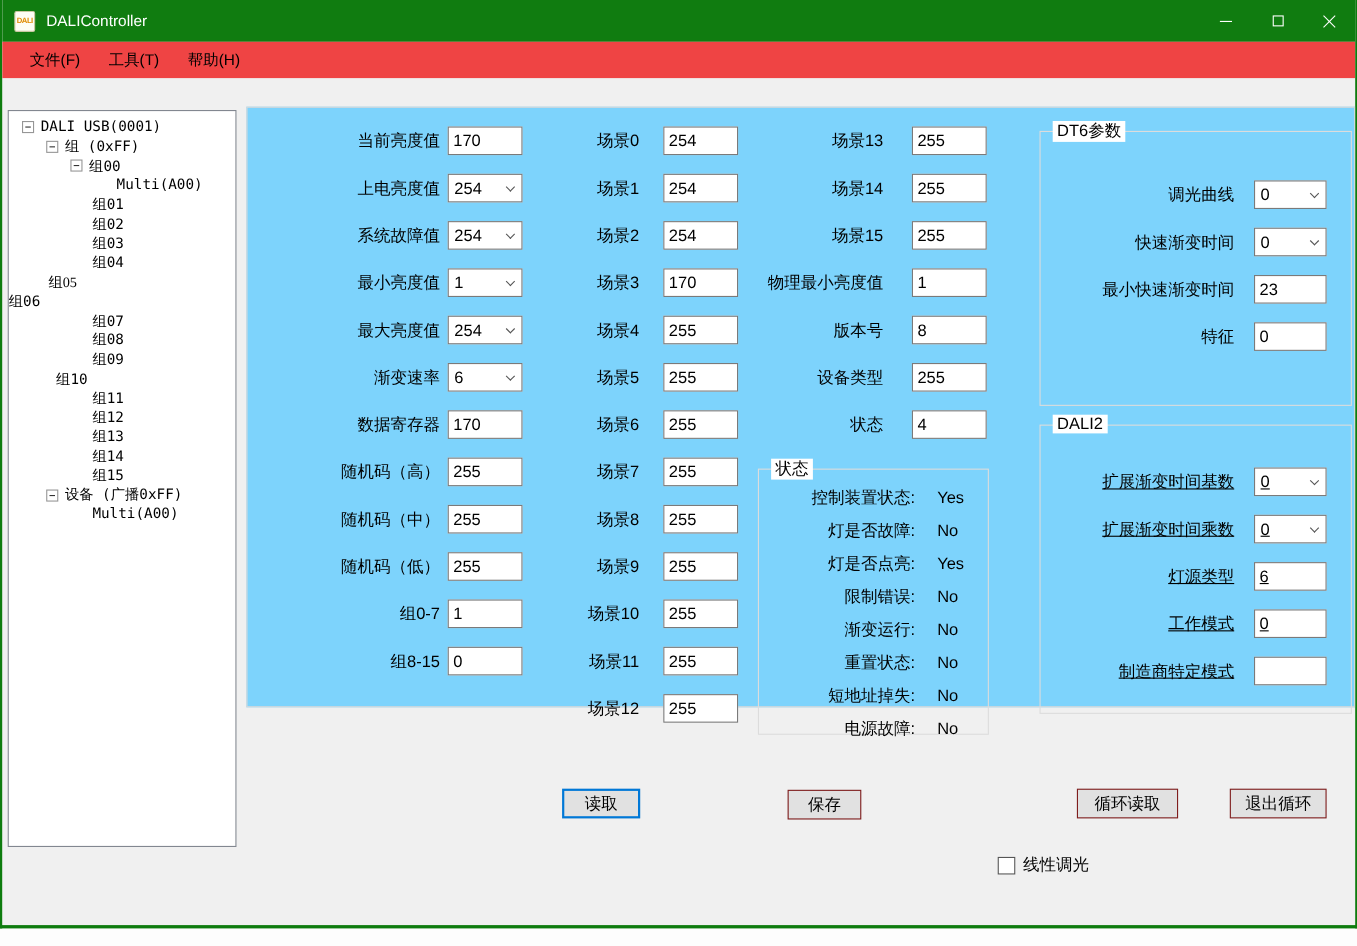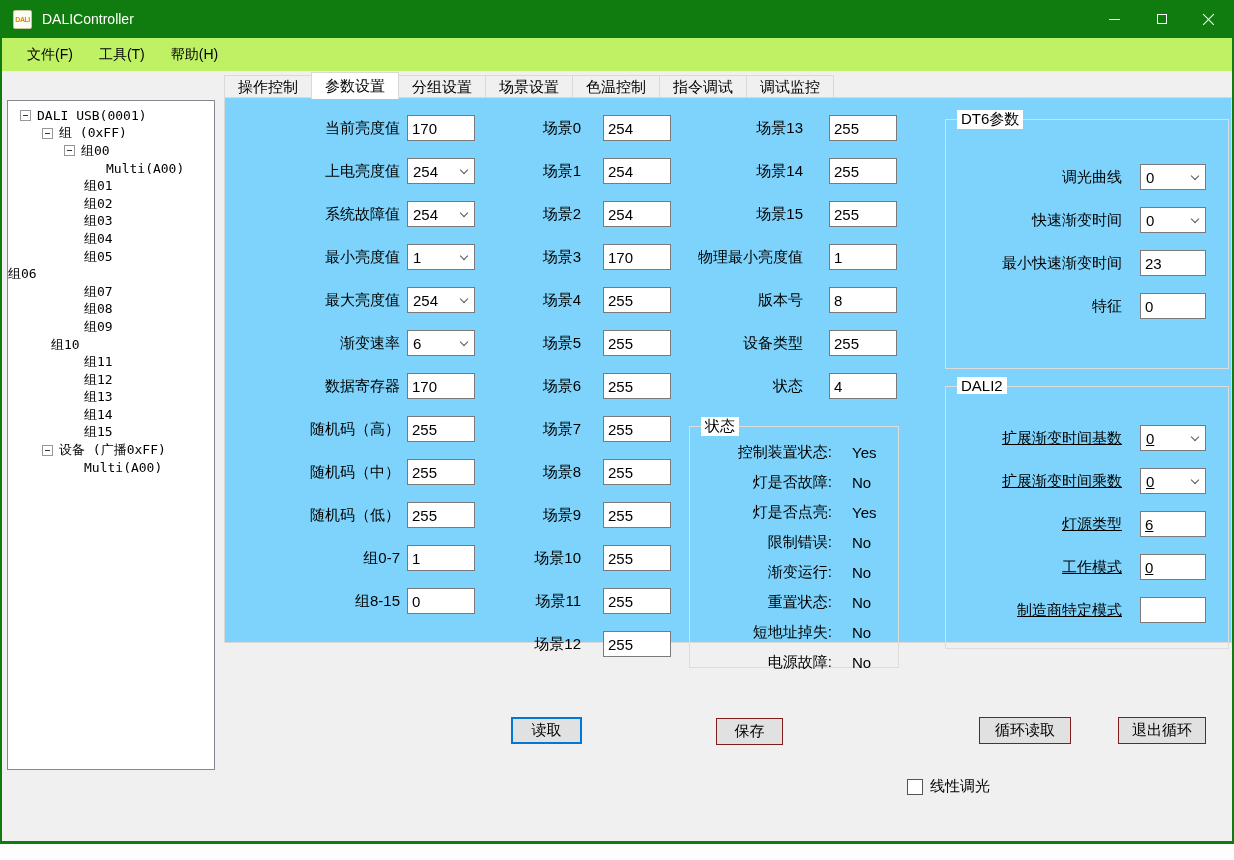--- a/index.html
+++ b/index.html
@@ -30,21 +30,21 @@
   .wc{ width:47px; height:38px; display:flex; align-items:center; justify-content:center; cursor:default; }
   .glyph-min{ width:11px; height:1px; background:#fff; display:block; }
   .glyph-max{ width:10px; height:10px; border:1px solid #fff; display:block; }
   .glyph-close{ position:relative; width:13px; height:13px; display:block; }
   .glyph-close::before,.glyph-close::after{
     content:''; position:absolute; left:-1px; top:6px; width:15px; height:1px; background:#fff;
   }
   .glyph-close::before{ transform:rotate(45deg); }
   .glyph-close::after{ transform:rotate(-45deg); }
   
-  .menubar{ height:33px; display:flex; align-items:center; padding-left:12px; background:#bef264; font-size:14px; }
+  .menubar{ height:33px; display:flex; align-items:center; padding-left:12px; background:#ef4444; font-size:14px; }
   .menu-item{ padding:0 13px; height:100%; display:flex; align-items:center; }
   
   .tree{
     position:absolute; left:5px; top:100px; width:208px; height:670px;
     background:#fff; border:1px solid #828790; overflow:hidden;
     font-family:"DejaVu Sans Mono","Liberation Mono",monospace; font-size:13px;
     padding-top:6px;
   }
   .trow{ height:17.6px; display:flex; align-items:center; white-space:nowrap; }
   .exp{
@@ -194,21 +194,21 @@
       <div class="trow" style="padding-left: 76px;">
 
         <span>组03</span>
       </div>
 
       <div class="trow" style="padding-left: 76px;">
 
         <span>组04</span>
       </div>
 
-      <div class="trow" style="padding-left: 76px;">
+      <div class="trow" style="padding-left: 36px; font-family: Liberation Serif, serif;">
 
         <span>组05</span>
       </div>
 
       <div class="trow" style="">
 
         <span>组06</span>
       </div>
 
       <div class="trow" style="padding-left: 76px;">
@@ -260,36 +260,20 @@
         <span class="exp"></span>
         <span>设备 (广播0xFF)</span>
       </div>
 
       <div class="trow" style="padding-left: 76px;">
 
         <span>Multi(A00)</span>
       </div>
     </div>
 
-  <div class="tabs">
-
-      <div class="tab">操作控制</div>
-
-      <div class="tab selected">参数设置</div>
-
-      <div class="tab">分组设置</div>
-
-      <div class="tab">场景设置</div>
-
-      <div class="tab">色温控制</div>
-
-      <div class="tab">指令调试</div>
-
-      <div class="tab">调试监控</div>
-    </div>
 
   <div class="panel">
 
     <div class="col col1">
 
         <div class="prow">
           <span class="plabel">当前亮度值</span>
           <input class="pinput" value="170" style="">
 
         </div>

